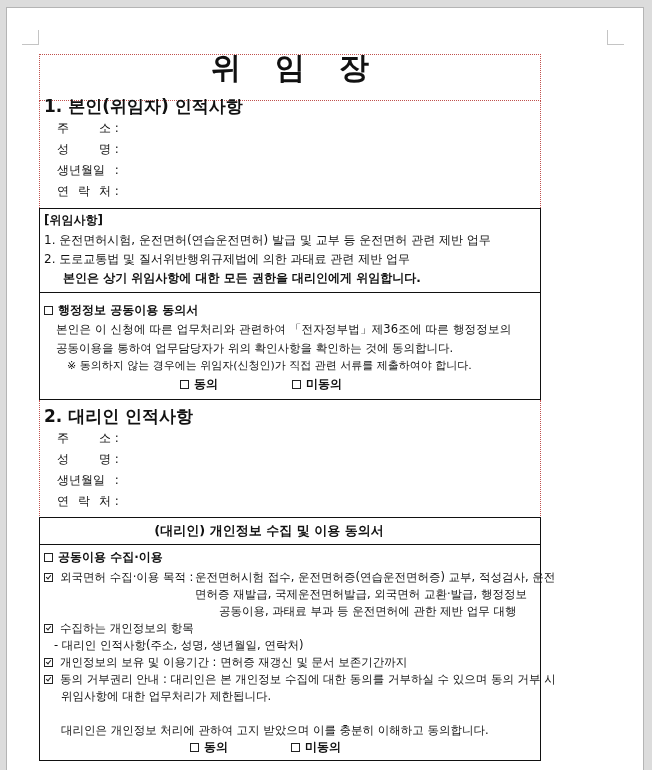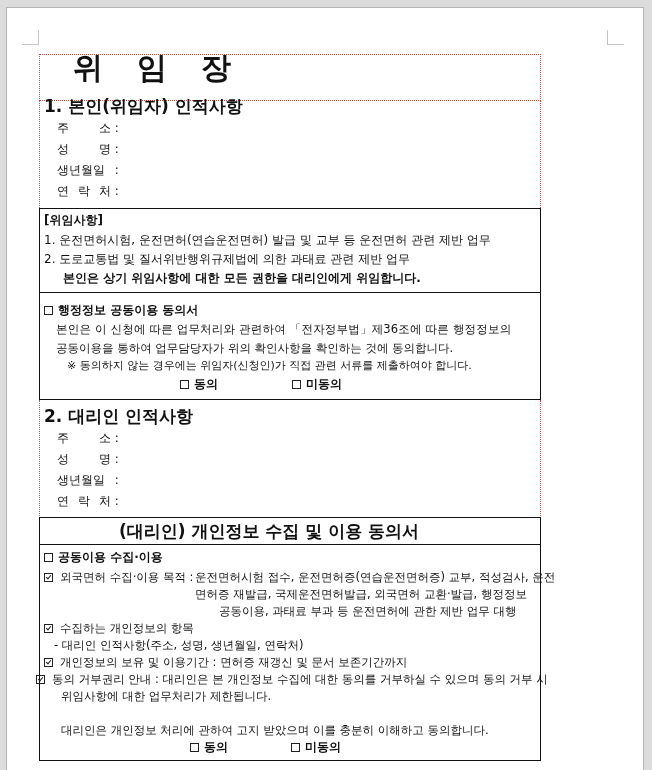--- a/index.html
+++ b/index.html
@@ -16,21 +16,21 @@
   .corner.tr { left: 607px; top: 30px; border-width: 0 0 1px 1px; }
   .dotbox {
     position: absolute; left: 39px; width: 502px; box-sizing: border-box;
     border: 1px dotted #c0504d;
   }
   .solidbox {
     position: absolute; left: 39px; width: 502px; box-sizing: border-box;
     border: 1px solid #111;
   }
   .title {
-    position: absolute; left: 39px; top: 48px; width: 502px; text-align: left;
+    position: absolute; left: 39px; top: 48px; width: 502px; text-align: center;
     font-size: 30px; font-weight: bold; letter-spacing: 34px; text-indent: 34px;
   }
   .t { position: absolute; font-size: 12px; white-space: nowrap; line-height: 16px; }
   .b { font-weight: bold; }
   .h { font-size: 17px; font-weight: bold; }
   .sq { display: inline-block; width: 9px; height: 9px; border: 1px solid #222; vertical-align: -1px; margin-right: 5px; box-sizing: border-box; }
   .chk { display: inline-block; width: 9px; height: 9px; border: 1px solid #222; vertical-align: -1px; margin-right: 7px; box-sizing: border-box; position: relative; }
   .chk::after { content: ""; position: absolute; left: 2px; top: 0px; width: 2px; height: 4px; border: solid #222; border-width: 0 1px 1px 0; transform: rotate(40deg); }
   .spread { display: inline-flex; justify-content: space-between; width: 54px; }
 </style>
@@ -118,21 +118,21 @@
 <div class="t" style="left:57px;top:493px;">
   <span class="spread">
       <span>연</span>
       <span>락</span>
       <span>처</span>
     </span>
   <span>:</span>
 </div>
 
 <div class="solidbox" style="top:517px;height:28px;"></div>
-<div class="t b" style="left:39px;top:523px;width:460px;text-align:center;font-size:17px;">(대리인) 개인정보 수집 및 이용 동의서</div>
+<div class="t b" style="left:39px;top:523px;width:460px;text-align:center;font-size:13px;">(대리인) 개인정보 수집 및 이용 동의서</div>
 
 <div class="solidbox" style="top:544px;height:217px;border-top:none;"></div>
 <div class="t b" style="left:44px;top:549px;">
   <span class="sq"></span><span>공동이용 수집·이용</span>
 </div>
 
 <div class="t" style="left:44px;top:569px;font-size:11.5px;">
   <span class="chk"></span><span>외국면허 수집·이용 목적 :</span>
 </div>
 <div class="t" style="left:195px;top:569px;font-size:11.5px;">운전면허시험 접수, 운전면허증(연습운전면허증) 교부, 적성검사, 운전</div>
@@ -141,21 +141,21 @@
 
 <div class="t" style="left:44px;top:620px;font-size:11.5px;">
   <span class="chk"></span><span>수집하는 개인정보의 항목</span>
 </div>
 <div class="t" style="left:54px;top:637px;font-size:11.5px;">- 대리인 인적사항(주소, 성명, 생년월일, 연락처)</div>
 
 <div class="t" style="left:44px;top:654px;font-size:11.5px;">
   <span class="chk"></span><span>개인정보의 보유 및 이용기간 : 면허증 재갱신 및 문서 보존기간까지</span>
 </div>
 
-<div class="t" style="left:36px;top:671px;font-size:11.5px;">
+<div class="t" style="left:44px;top:671px;font-size:11.5px;">
   <span class="chk"></span><span>동의 거부권리 안내 : 대리인은 본 개인정보 수집에 대한 동의를 거부하실 수 있으며 동의 거부 시</span>
 </div>
 <div class="t" style="left:61px;top:688px;font-size:11.5px;">위임사항에 대한 업무처리가 제한됩니다.</div>
 
 <div class="t" style="left:61px;top:722px;font-size:11.5px;">대리인은 개인정보 처리에 관하여 고지 받았으며 이를 충분히 이해하고 동의합니다.</div>
 <div class="t b" style="left:190px;top:739px;">
   <span class="sq"></span><span>동의</span>
 </div>
 <div class="t b" style="left:291px;top:739px;">
   <span class="sq"></span><span>미동의</span>

